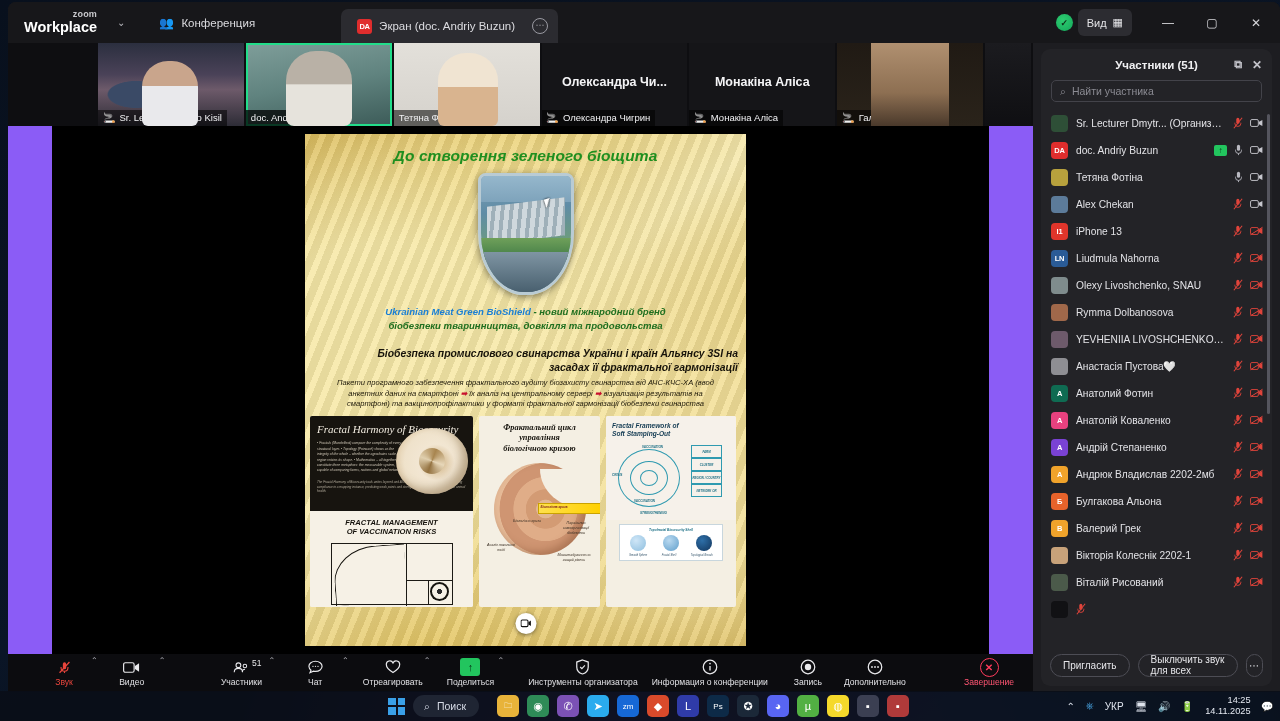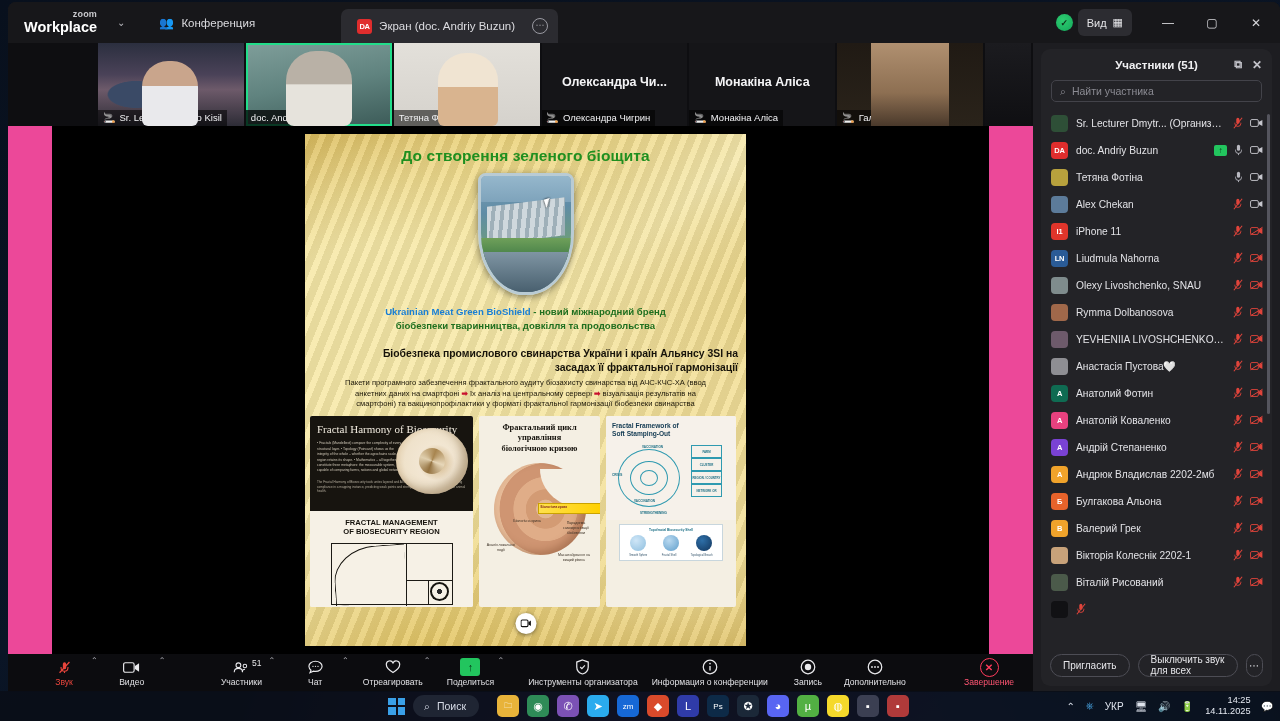--- a/index.html
+++ b/index.html
@@ -110,21 +110,21 @@
   .bg-fotina:after{content:"";position:absolute;left:44px;top:10px;width:60px;height:73px;border-radius:28px 28px 6px 6px;
       background:linear-gradient(180deg,#f0e4d2 0 46%, #d9b48f 47%);}
   .bg-dark{ background:#151518; }
   .bg-rebenko{ background:linear-gradient(180deg,#201a14 0%,#2a231a 100%); }
   .bg-rebenko:after{content:"";position:absolute;left:34px;top:0;width:78px;height:83px;
       background:linear-gradient(180deg,#b09070 0%,#8d6f52 60%,#4a392b 100%);}
   .bg-partial{ background:linear-gradient(180deg,#1b1b1f,#0f0f12); }
 
   
   .stage{
-    position:absolute; left:0; top:124px; width:1025px; height:528px; background:#ec4899;
+    position:absolute; left:0; top:124px; width:1025px; height:528px; background:#8b5cf6;font-style:italic;
   }
   .share-frame{
     position:absolute; left:44px; top:0; width:937px; height:528px; background:#000;
     overflow:hidden;
   }
   .slide{
     position:absolute; left:253px; top:8px; width:441px; height:512px;
     background:
       repeating-linear-gradient(112deg, rgba(255,255,255,.11) 0 6px, rgba(0,0,0,.07) 6px 14px),
       radial-gradient(ellipse at 18% 40%, #f7e9a8 0 22%, rgba(0,0,0,0) 60%),
@@ -474,21 +474,21 @@
             <div class="card left">
               <div class="card-dark">
                 <h4>Fractal Harmony of Biosecurity</h4>
                 <div class="bullets">• Fractals (Mandelbrot) compare the complexity of every structural layer.  • Topology (Poincaré) shows us the integrity of the whole – whether the agrochains scale, or a region retains its shape.  • Mathematics – all together constitute three metaphors: the measurable system, capable of comparing farms, nations and global networks.</div>
                 <div class="footnote">The Fractal Harmony of Biosecurity tools unites layered and AI to create a new paradigm: records auditing compliance in a mapping instance, predicting weak points and strengthening the living architecture of animal health.</div>
                 <div class="shell-photo"></div>
               </div>
               <div class="card-light">
                 <h5>
                   <span>FRACTAL MANAGEMENT</span><br>
-                  <span>OF BIOSECURITY REGION</span>
+                  <span>OF VACCINATION RISKS</span>
                 </h5>
                 <div class="fib-box">
                   <div class="v"></div>
                     <div class="h"></div>
                     <div class="sq"></div>
                   <div class="spiral"></div>
                   <div class="biohaz"></div>
                 </div>
               </div>
             </div>
@@ -764,21 +764,21 @@
                     <line x1="1" y1="15" x2="12" y2="1" stroke="currentColor" stroke-width="1.4"></line>
                   </svg></span>
                 <span class="ic-cam-on"><svg width="13" height="10" viewBox="0 0 17 11">
                     <rect x="0.7" y="1" width="10.2" height="9" rx="1.8" fill="none" stroke="currentColor" stroke-width="1.2"></rect>
                     <path d="M11.7 4 L16.2 1.6 L16.2 9.4 L11.7 7 Z" fill="currentColor"></path>
                   </svg></span>
               </div>
             </div>
             <div class="prow">
               <div class="av" style="background:#e0352b">I1</div>
-              <div class="pname">iPhone 11</div>
+              <div class="pname">iPhone 13</div>
               <div class="picons">
                 <span class="ic-mic-off"><svg width="10" height="12" viewBox="0 0 13 16">
                     <rect x="4.2" y="1.1" width="4.2" height="8" rx="2.1" fill="currentColor"></rect>
                     <path d="M2.3 7.6v1a4 4 0 008 0v-1" stroke="currentColor" stroke-width="1.2" fill="none"></path>
                     <line x1="1" y1="15" x2="12" y2="1" stroke="currentColor" stroke-width="1.4"></line>
                   </svg></span>
                 <span class="ic-cam-off"><svg width="13" height="10" viewBox="0 0 17 11">
                     <rect x="0.7" y="1" width="10.2" height="9" rx="1.8" fill="none" stroke="currentColor" stroke-width="1.2"></rect>
                     <path d="M11.7 4 L16.2 1.6 L16.2 9.4 L11.7 7 Z" fill="currentColor"></path>
                     <line x1="0.5" y1="10.5" x2="16.4" y2="0.6" stroke="currentColor" stroke-width="1.3"></line>

